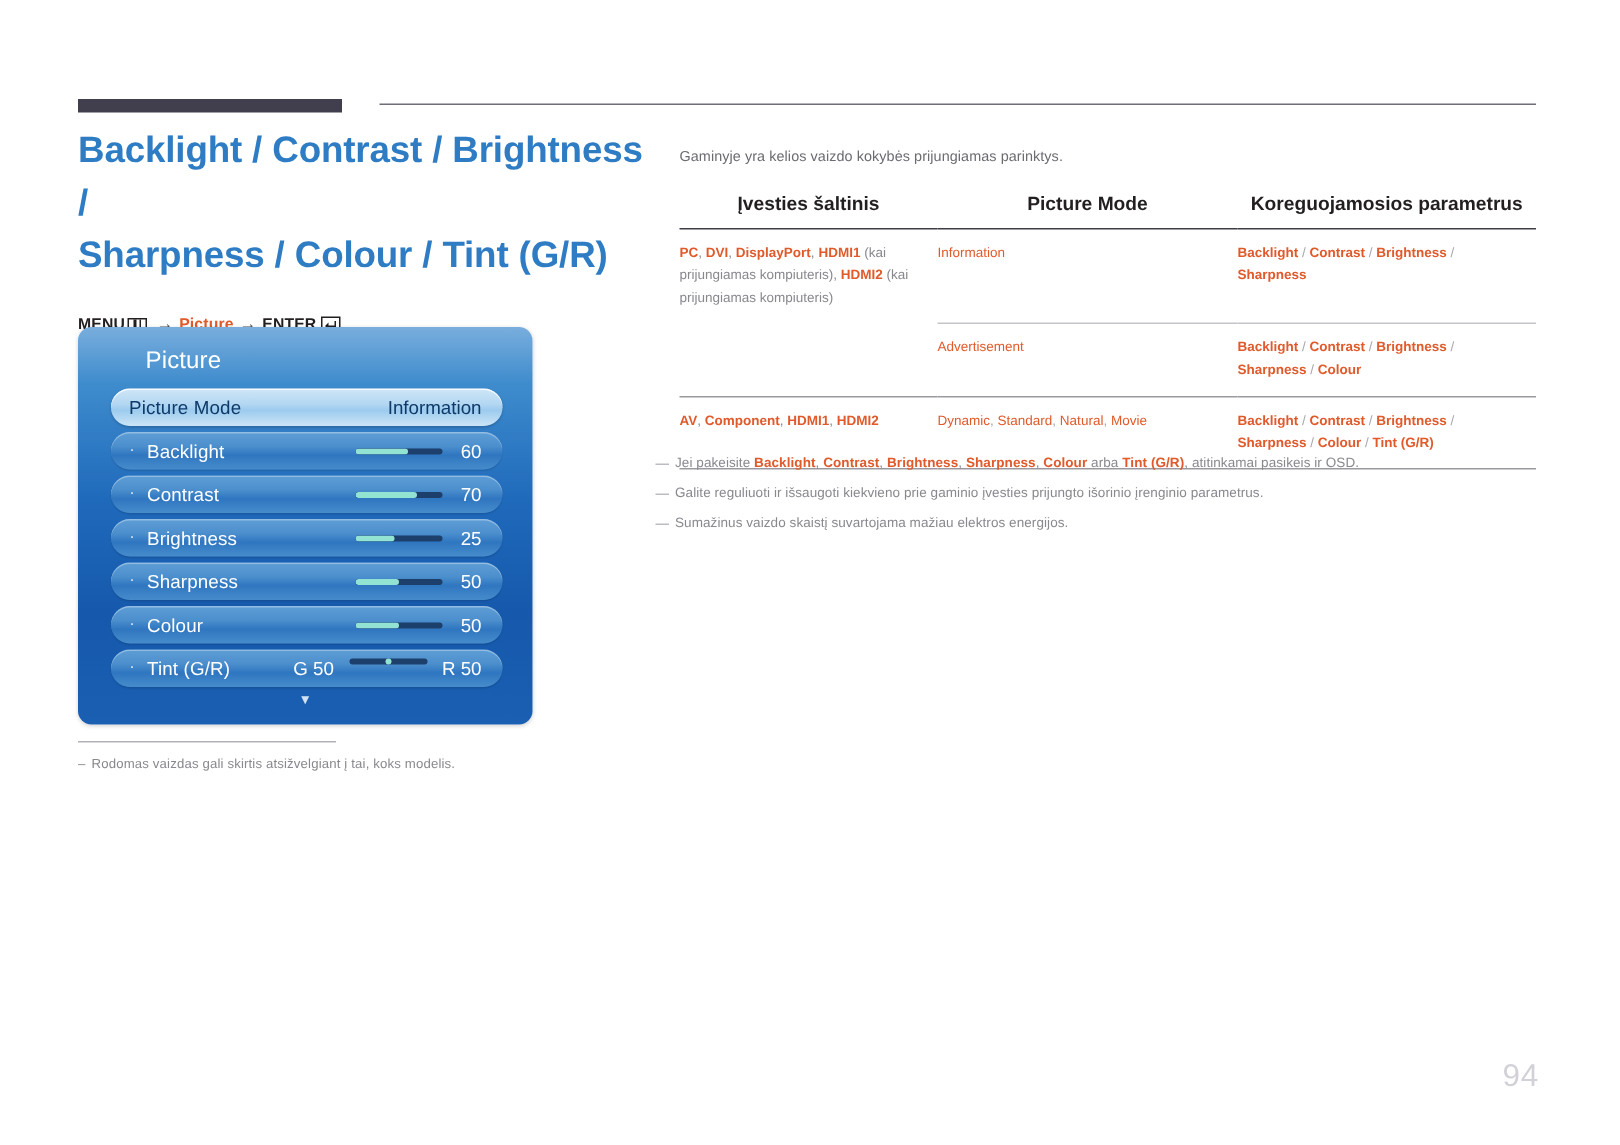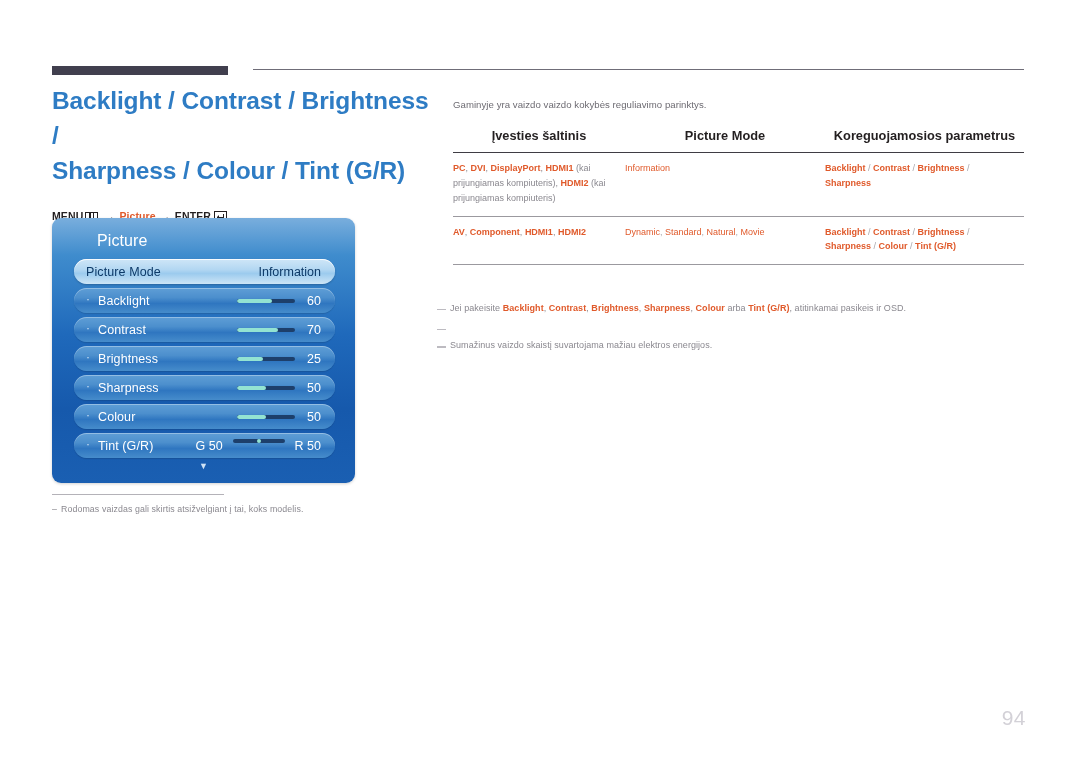--- a/index.html
+++ b/index.html
@@ -470,57 +470,63 @@
 </div>
 
 <div class="left-note">
   <div class="left-note-rule"></div>
   <div class="left-note-text">
     <span class="dash">–</span><span>Rodomas vaizdas gali skirtis atsižvelgiant į tai, koks modelis.</span>
   </div>
 </div>
 
 <div class="right-col">
-  <div class="intro">Gaminyje yra vaizdo vaizdo kokybės reguliavimo parinktys.</div>
+  <div class="intro">Gaminyje yra kelios vaizdo kokybės prijungiamas parinktys.</div>
 
   <table class="spec">
     <colgroup>
       <col class="col-a">
         <col class="col-b">
         <col class="col-c">
     </colgroup>
     <thead>
       <tr>
         <th>Įvesties šaltinis</th>
         <th>Picture Mode</th>
         <th>Koreguojamosios parametrus</th>
       </tr>
     </thead>
     <tbody id="spec-body">
         <tr class="r1">
           <td class="col-a-cell"><span class="orange">PC</span><span class="grey">, </span><span class="orange">DVI</span><span class="grey">, </span><span class="orange">DisplayPort</span><span class="grey">, </span><span class="orange">HDMI1</span><span class="grey"> (kai prijungiamas kompiuteris), </span><span class="orange">HDMI2</span><span class="grey"> (kai prijungiamas kompiuteris)</span></td>
           <td class="mid"><span class="orange-n">Information</span></td>
           <td class="last"><span class="orange">Backlight</span><span class="sep"> / </span><span class="orange">Contrast</span><span class="sep"> / </span><span class="orange">Brightness</span><span class="sep"> / </span><span class="orange">Sharpness</span></td>
         </tr>
+        <tr class="r2">
+          <td class="col-a-cell"></td>
+          <td class="mid"><span class="orange-n">Advertisement</span></td>
+          <td class="last"><span class="orange">Backlight</span><span class="sep"> / </span><span class="orange">Contrast</span><span class="sep"> / </span><span class="orange">Brightness</span><span class="sep"> / </span><span class="orange">Sharpness</span><span class="sep"> / </span><span class="orange">Colour</span></td>
+        </tr>
         <tr class="r3">
           <td class="col-a-cell"><span class="orange">AV</span><span class="grey">, </span><span class="orange">Component</span><span class="grey">, </span><span class="orange">HDMI1</span><span class="grey">, </span><span class="orange">HDMI2</span></td>
           <td class="mid"><span class="orange-n">Dynamic</span><span class="sep">, </span><span class="orange-n">Standard</span><span class="sep">, </span><span class="orange-n">Natural</span><span class="sep">, </span><span class="orange-n">Movie</span></td>
           <td class="last"><span class="orange">Backlight</span><span class="sep"> / </span><span class="orange">Contrast</span><span class="sep"> / </span><span class="orange">Brightness</span><span class="sep"> / </span><span class="orange">Sharpness</span><span class="sep"> / </span><span class="orange">Colour</span><span class="sep"> / </span><span class="orange">Tint (G/R)</span></td>
         </tr>
       </tbody>
   </table>
 </div>
 
 <div class="right-notes" id="right-notes">
     <div class="note">
       <span class="em"></span>
       <span><span>Jei pakeisite </span><b>Backlight</b><span>, </span><b>Contrast</b><span>, </span><b>Brightness</b><span>, </span><b>Sharpness</b><span>, </span><b>Colour</b><span> arba </span><b>Tint (G/R)</b><span>, atitinkamai pasikeis ir OSD.</span></span>
     </div>
     <div class="note">
       <span class="em"></span>
+      <span><span>Galite reguliuoti ir išsaugoti kiekvieno prie gaminio įvesties prijungto išorinio įrenginio parametrus.</span></span>
     </div>
     <div class="note">
       <span class="em"></span>
       <span><span>Sumažinus vaizdo skaistį suvartojama mažiau elektros energijos.</span></span>
     </div>
   </div>
 
 <div class="page-num">94</div>
 
 </body></html>

